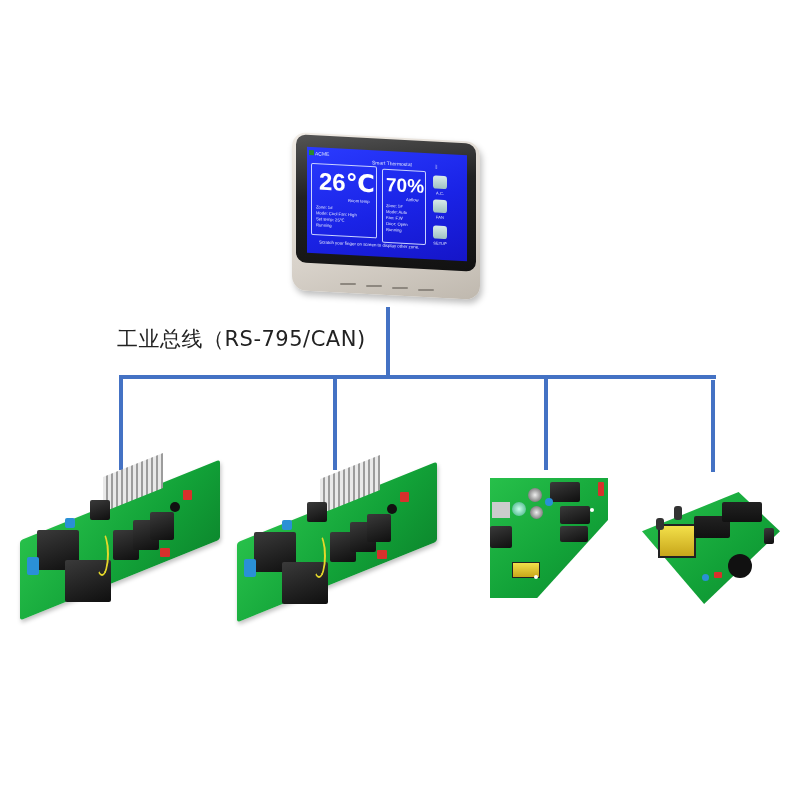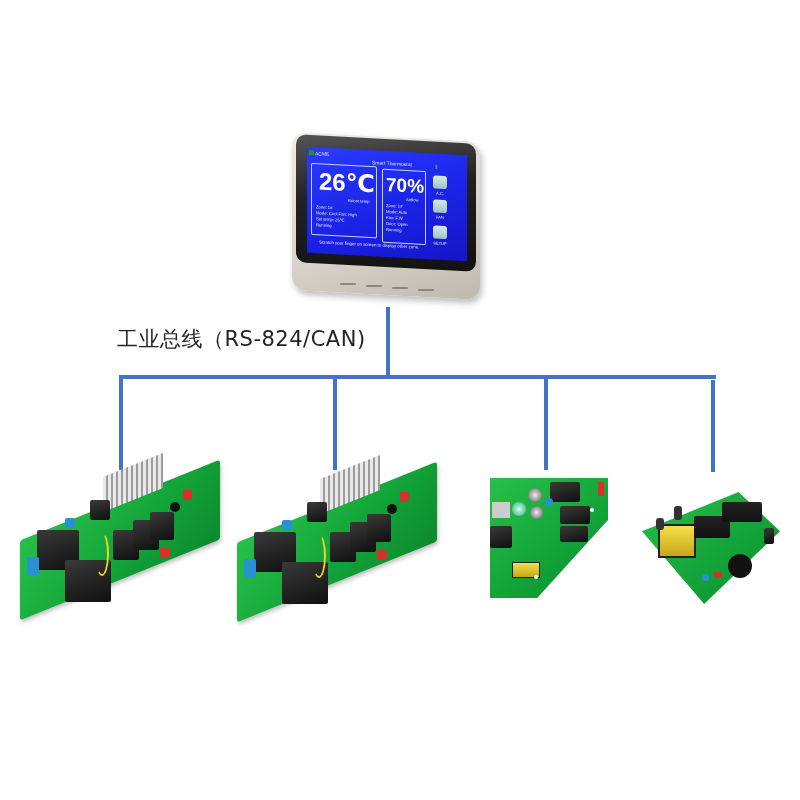--- a/index.html
+++ b/index.html
@@ -101,21 +101,21 @@
   <div class="vent" style="left:130px;top:154px;"></div>
 </div>
 
 <div class="line" style="left:386px;top:307px;width:4px;height:72px;"></div>
 <div class="line" style="left:119px;top:375px;width:597px;height:4px;"></div>
 <div class="line" style="left:119px;top:375px;width:4px;height:95px;"></div>
 <div class="line" style="left:333px;top:375px;width:4px;height:95px;"></div>
 <div class="line" style="left:544px;top:378px;width:4px;height:92px;"></div>
 <div class="line" style="left:711px;top:380px;width:4px;height:92px;"></div>
 
-<div class="bus-label">工业总线（RS-824/CAN)</div>
+<div class="bus-label">工业总线（RS-795/CAN)</div>
 
 <div class="pcb" style="left:15px;top:460px;width:215px;height:160px;">
   <div class="board" style="left:5px;top:40px;width:200px;height:80px;transform:skewY(-22deg);border-radius:3px;"></div>
   <div class="heatsink" style="left:88px;top:5px;width:60px;height:35px;transform:skewY(-22deg);"></div>
   <div class="relay" style="left:22px;top:70px;width:42px;height:40px;"></div>
   <div class="relay" style="left:50px;top:100px;width:46px;height:42px;"></div>
   <div class="relay" style="left:98px;top:70px;width:26px;height:30px;"></div>
   <div class="relay" style="left:118px;top:60px;width:26px;height:30px;"></div>
   <div class="relay" style="left:135px;top:52px;width:24px;height:28px;"></div>
   <div class="relay" style="left:75px;top:40px;width:20px;height:20px;"></div>

